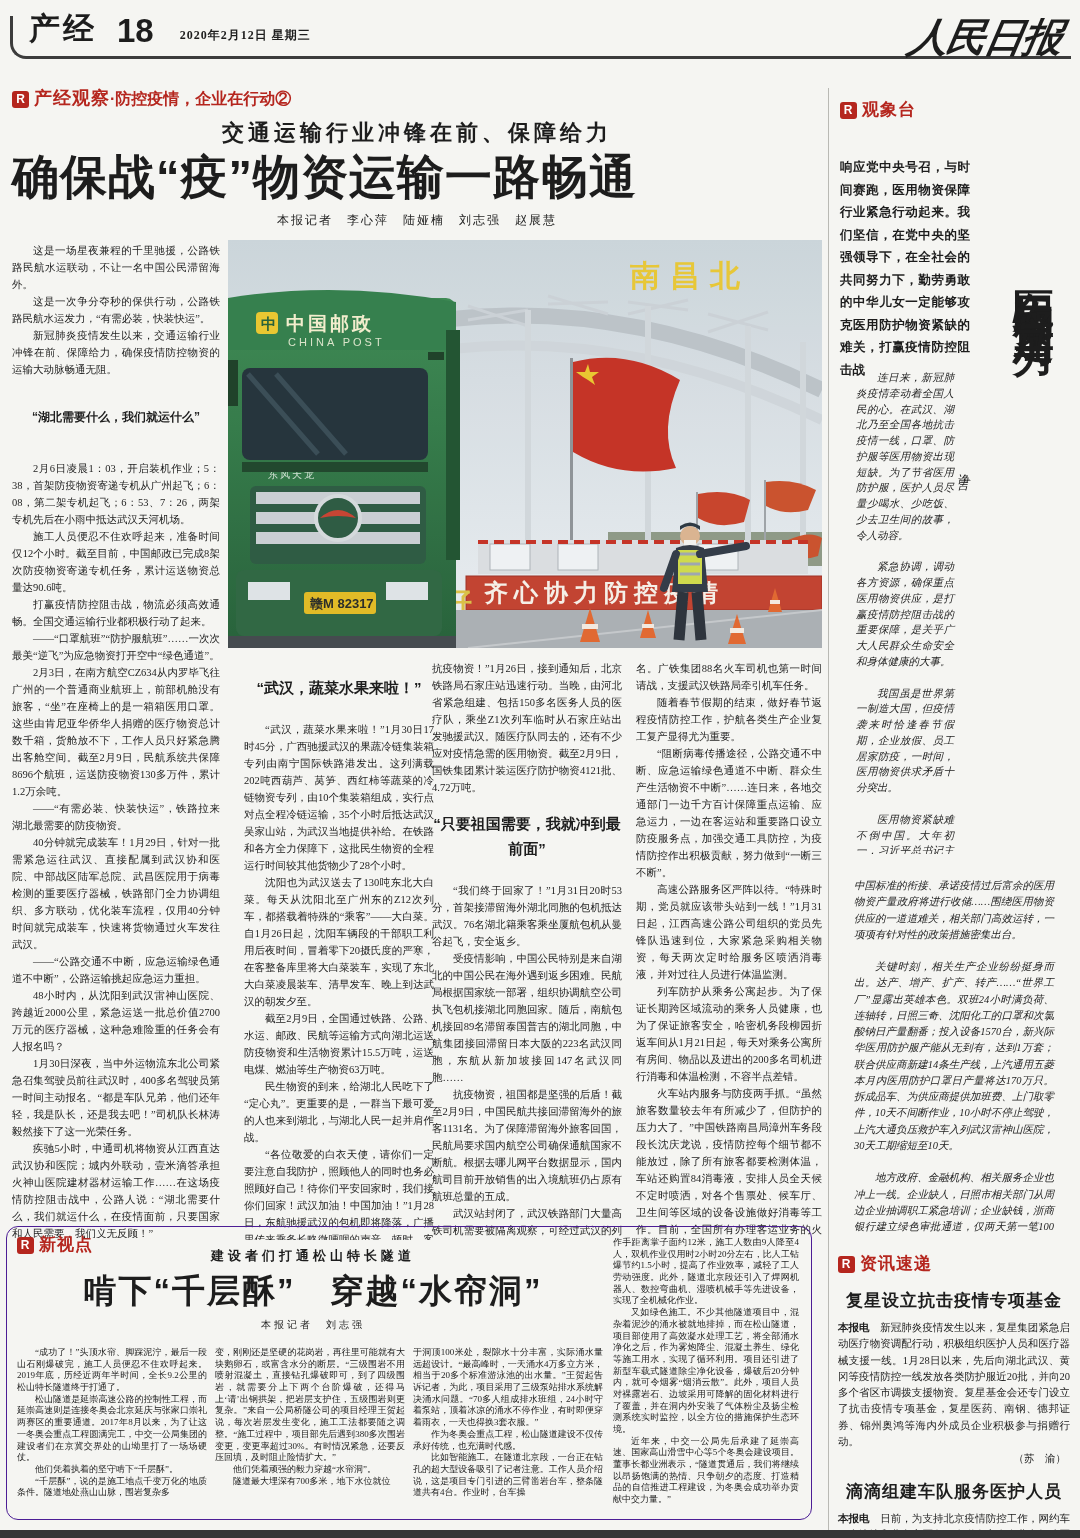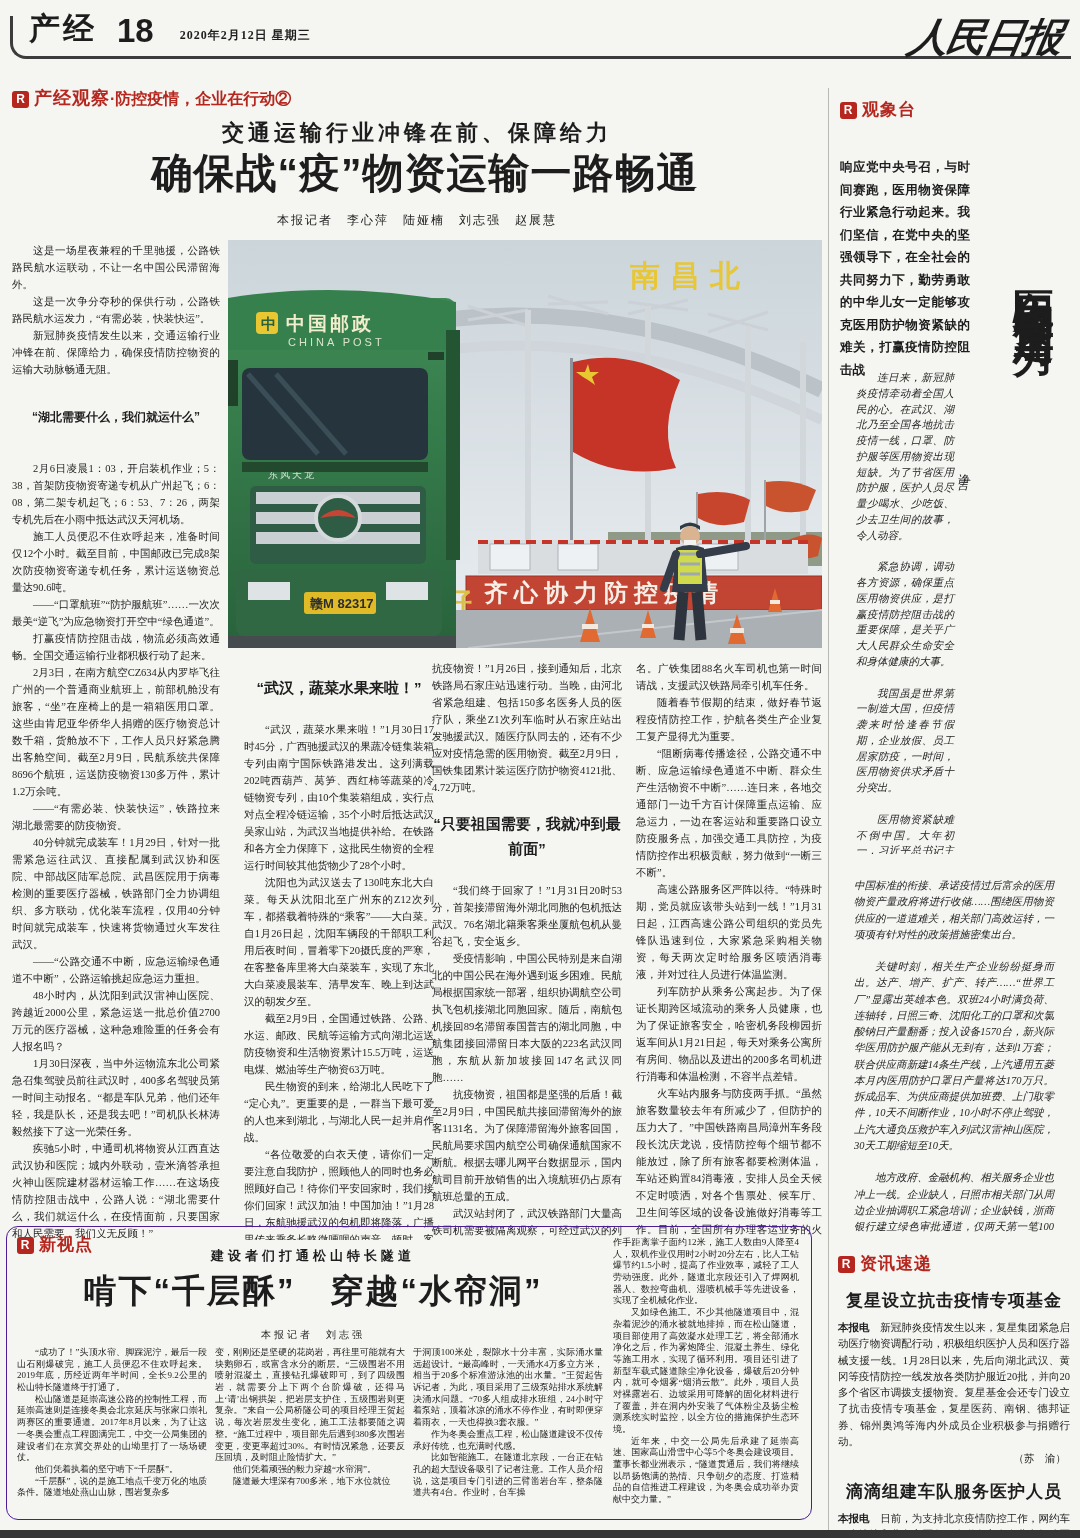--- a/index.html
+++ b/index.html
@@ -23,22 +23,22 @@
   .seclabel{color:#b5261e;font-family:"Liberation Sans","DejaVu Sans",sans-serif;font-weight:900;font-size:17px;letter-spacing:1px;}
   .bodytext p{margin:0;text-indent:2em;}
   .bodytext p.cont{text-indent:0;}
   .bodytext{font-size:10.5px;line-height:1.62;text-align:justify;}
   .colbox{position:absolute;overflow:hidden;}
   .subhead{font-family:"Liberation Sans","DejaVu Sans",sans-serif;font-weight:800;text-align:center;line-height:1.65;}
   
   .eyebrow{position:absolute;left:12px;top:86px;color:#b5261e;font-family:"Liberation Sans",sans-serif;font-weight:800;font-size:16px;}
   .eyebrow b{font-size:18px;letter-spacing:1px;}
   .kicker{position:absolute;left:12px;top:118px;width:810px;text-align:center;font-weight:700;font-size:22px;letter-spacing:4px;}
-  .headline{position:absolute;left:20px;top:146px;width:810px;text-align:center;
-    font-family:"Liberation Sans","DejaVu Sans",sans-serif;font-weight:900;font-size:41px;letter-spacing:1px;}
+  .headline{position:absolute;left:12px;top:146px;width:810px;text-align:left;
+    font-family:"Liberation Sans","DejaVu Sans",sans-serif;font-weight:900;font-size:47px;letter-spacing:1px;}
   .mainbyline{position:absolute;left:12px;top:212px;width:810px;text-align:center;font-size:12px;letter-spacing:2px;}
   .col-a{left:12px;top:242px;width:208px;height:996px;}
   .col-b{left:244px;top:660px;width:190px;height:580px;}
   .col-c{left:432px;top:660px;width:190px;height:580px;}
   .col-d{left:636px;top:660px;width:186px;height:580px;}
   .sh1{font-size:12px;margin:30px 2px 32px;}
   .sh2{font-size:15px;margin:16px 0 20px;}
   .sh3{font-size:15px;margin:16px 0 20px;}
   
   .photo{position:absolute;left:228px;top:240px;width:594px;height:408px;background:#fdba74;}
@@ -65,21 +65,21 @@
   .nf-body{font-size:10.5px;line-height:1.55;text-align:justify;}
   .nf-body .lead{font-weight:900;}
   .nf-credit{text-align:right;font-size:10.5px;margin-top:2px;padding-right:4px;}
   
   .hlbox{position:absolute;left:6px;top:1226px;width:804px;height:292px;
     border:1px solid #4c1d95;border-radius:12px;background:rgba(255,255,255,0.0);}
   .nv-label{position:absolute;left:10px;top:6px;}
   .nv-header{position:absolute;left:10px;top:2px;width:592px;text-align:center;}
   .nv-kicker{font-size:13px;font-weight:700;letter-spacing:4px;margin-top:18px;}
   .nv-headline{font-family:"Liberation Sans","DejaVu Sans",sans-serif;font-weight:900;font-size:33px;letter-spacing:2px;margin-top:4px;}
-  .nv-byline{font-size:10px;letter-spacing:3px;margin-top:14px;}
+  .nv-byline{font-size:10px;letter-spacing:3px;margin-top:4px;}
   .nv-col{position:absolute;top:120px;height:164px;width:190px;overflow:hidden;
     font-size:9px;line-height:1.3;text-align:justify;}
   .nv-col p{margin:0;text-indent:2em;}
   .nv-col p.cont{text-indent:0;}
   .nv-c1{left:10px;} .nv-c2{left:208px;} .nv-c3{left:406px;}
   .nv-c4{position:absolute;left:606px;top:10px;width:186px;height:274px;overflow:hidden;
     font-size:9px;line-height:1.3;text-align:justify;}
   .nv-c4 p{margin:0;text-indent:2em;}
   .nv-c4 p.cont{text-indent:0;}
   
@@ -108,22 +108,22 @@
 
   <p>这是一场星夜兼程的千里驰援，公路铁路民航水运联动，不让一名中国公民滞留海外。</p>
       <p>这是一次争分夺秒的保供行动，公路铁路民航水运发力，“有需必装，快装快运”。</p>
       <p>新冠肺炎疫情发生以来，交通运输行业冲锋在前、保障给力，确保疫情防控物资的运输大动脉畅通无阻。</p>
     </div>
   <div class="subhead sh1">“湖北需要什么，我们就运什么”</div>
   <div>
 
   <p>2月6日凌晨1：03，开启装机作业；5：38，首架防疫物资寄递专机从广州起飞；6：08，第二架专机起飞；6：53、7：26，两架专机先后在小雨中抵达武汉天河机场。</p>
       <p>施工人员便忍不住欢呼起来，准备时间仅12个小时。截至目前，中国邮政已完成8架次防疫物资寄递专机任务，累计运送物资总量达90.6吨。</p>
+      <p>打赢疫情防控阻击战，物流必须高效通畅。全国交通运输行业都积极行动了起来。</p>
       <p>——“口罩航班”“防护服航班”……一次次最美“逆飞”为应急物资打开空中“绿色通道”。</p>
-      <p>打赢疫情防控阻击战，物流必须高效通畅。全国交通运输行业都积极行动了起来。</p>
       <p>2月3日，在南方航空CZ634从内罗毕飞往广州的一个普通商业航班上，前部机舱没有旅客，“坐”在座椅上的是一箱箱医用口罩。这些由肯尼亚华侨华人捐赠的医疗物资总计数千箱，货舱放不下，工作人员只好紧急腾出客舱空间。截至2月9日，民航系统共保障8696个航班，运送防疫物资130多万件，累计1.2万余吨。</p>
       <p>——“有需必装、快装快运”，铁路拉来湖北最需要的防疫物资。</p>
       <p>40分钟就完成装车！1月29日，针对一批需紧急运往武汉、直接配属到武汉协和医院、中部战区陆军总院、武昌医院用于病毒检测的重要医疗器械，铁路部门全力协调组织、多方联动，优化装车流程，仅用40分钟时间就完成装车，快速将货物通过火车发往武汉。</p>
       <p>——“公路交通不中断，应急运输绿色通道不中断”，公路运输挑起应急运力重担。</p>
       <p>48小时内，从沈阳到武汉雷神山医院、跨越近2000公里，紧急运送一批总价值2700万元的医疗器械，这种急难险重的任务会有人报名吗？</p>
       <p>1月30日深夜，当中外运物流东北公司紧急召集驾驶员前往武汉时，400多名驾驶员第一时间主动报名。“都是车队兄弟，他们还年轻，我是队长，还是我去吧！”司机队长林涛毅然接下了这一光荣任务。</p>
       <p>疾驰5小时，中通司机将物资从江西直达武汉协和医院；城内外联动，壹米滴答承担火神山医院建材器材运输工作……在这场疫情防控阻击战中，公路人说：“湖北需要什么，我们就运什么，在疫情面前，只要国家和人民需要，我们义无反顾！”</p>
     </div>
 </div>
 

